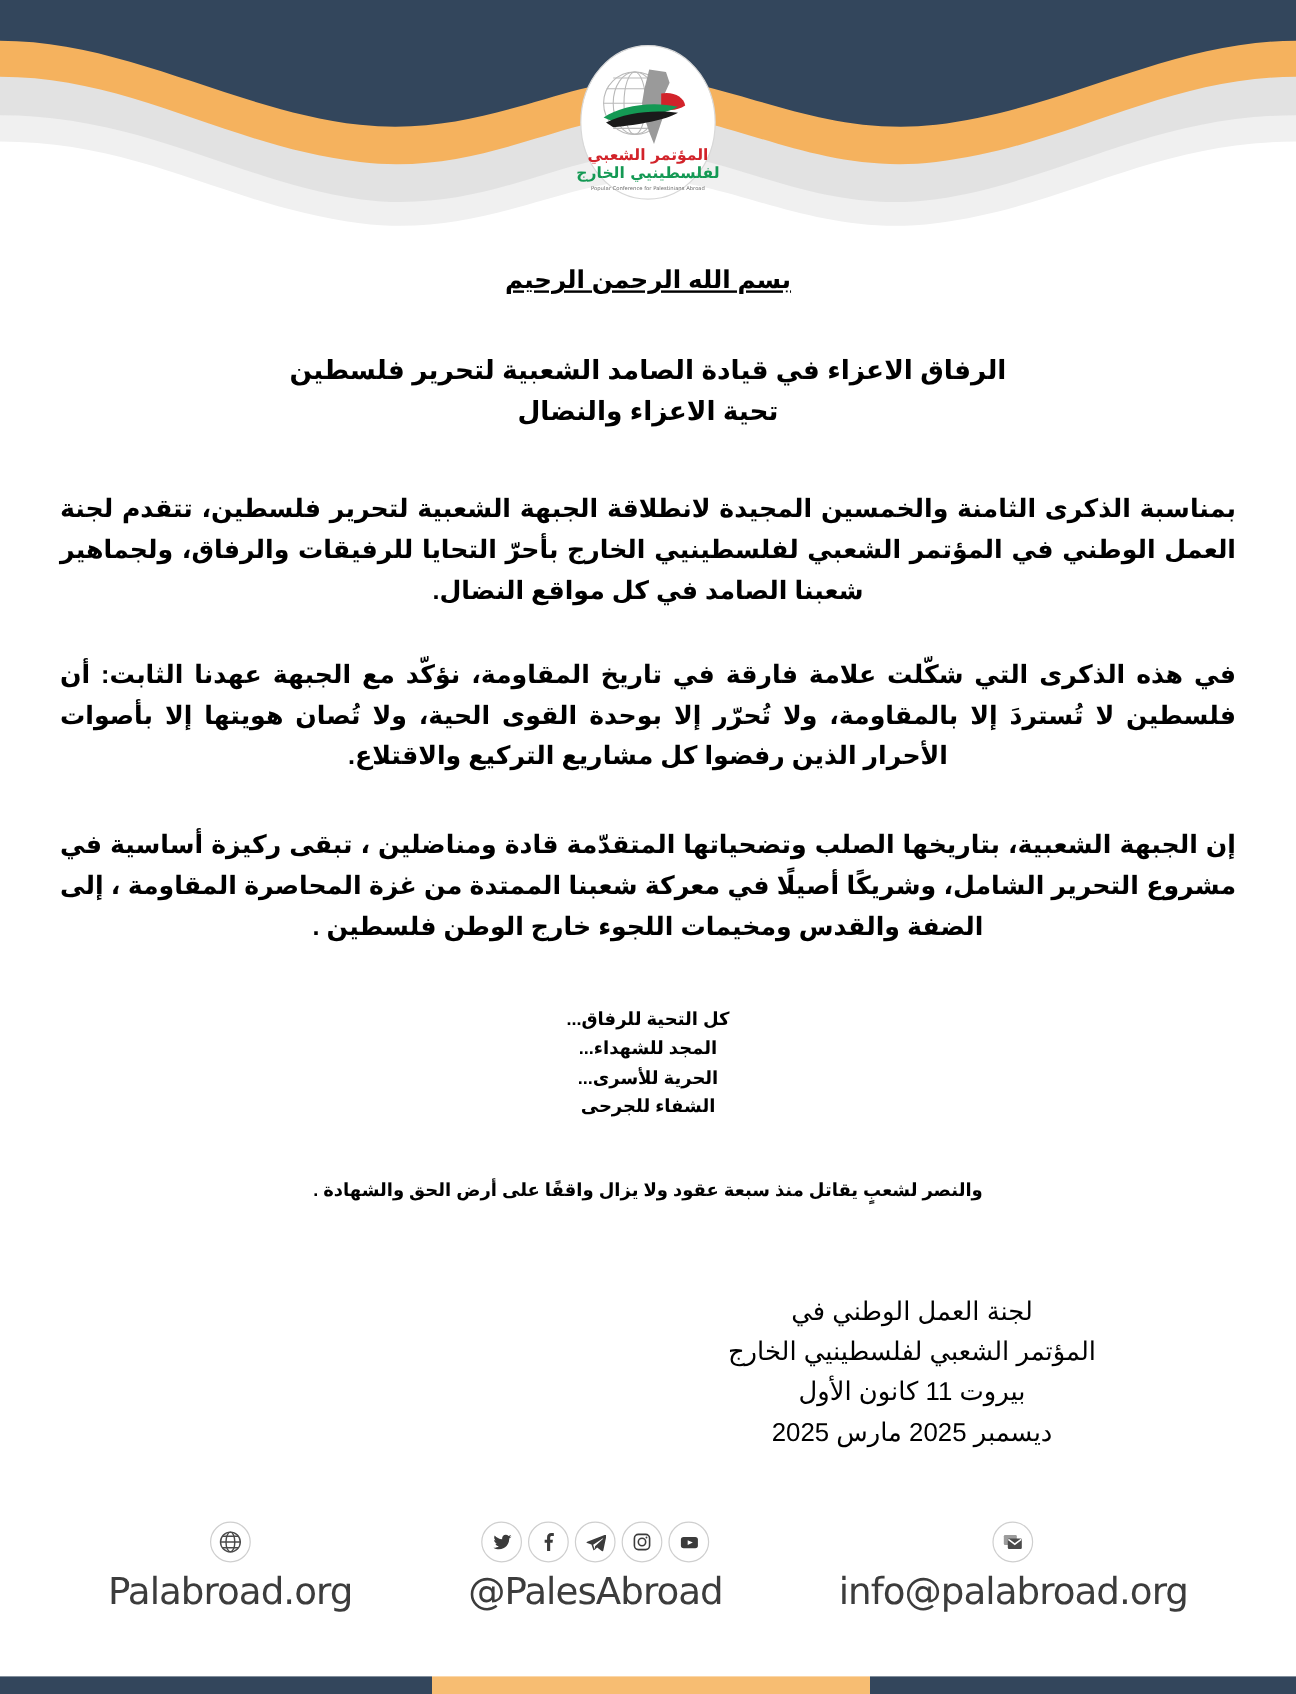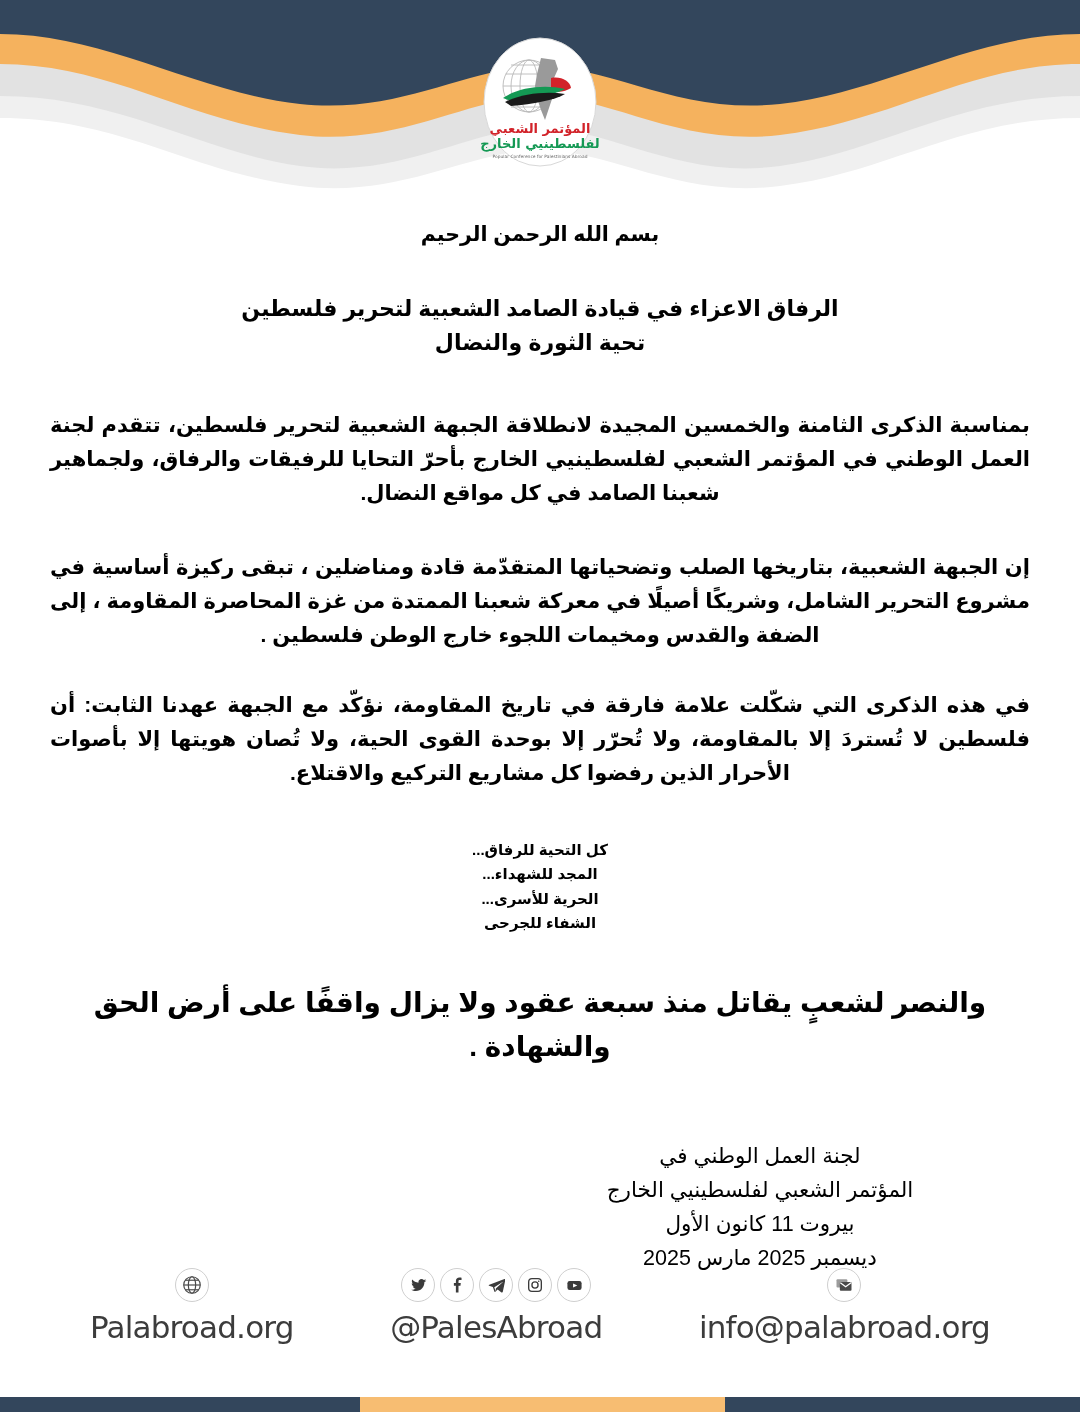--- a/index.html
+++ b/index.html
@@ -55,20 +55,21 @@
     width: 980px;
   }
 
   .basmala {
     text-align: center;
     font-size: 20.5px;
     font-weight: bold;
     letter-spacing: -0.2px;
     margin: 14px 0 0 0;
     line-height: 1.5;
+    text-decoration: underline;
   }
 
   .salutation {
     text-align: center;
     font-size: 22px;
     font-weight: bold;
     margin: 42px 0 0 0;
     line-height: 1.55;
   }
   .salutation .l2 { display: block; }
@@ -91,21 +92,21 @@
   }
   .slogans .slogan {
     display: block;
     font-size: 15px;
     font-weight: bold;
     line-height: 1.62;
   }
 
   .victory {
     text-align: center;
-    font-size: 28px;
+    font-size: 15px;
     font-weight: bold;
     margin: 46px 0 0 0;
     line-height: 1.55;
   }
 
   .signature {
     margin: 72px 0 0 0;
     text-align: center;
     width: 480px;
     margin-right: 30px;
@@ -226,26 +227,26 @@
     </svg>
   </div>
 
   <div class="content">
     <div class="wrap">
 
       <div class="basmala">بسم الله الرحمن الرحيم</div>
 
       <div class="salutation">
         <span class="l1">الرفاق الاعزاء في قيادة الصامد الشعبية لتحرير فلسطين</span>
-        <span class="l2">تحية الثورة والنضال</span>
+        <span class="l2">تحية الاعزاء والنضال</span>
       </div>
 
       <p class="para p1">بمناسبة الذكرى الثامنة والخمسين المجيدة لانطلاقة الجبهة الشعبية لتحرير فلسطين، تتقدم لجنة العمل الوطني في المؤتمر الشعبي لفلسطينيي الخارج بأحرّ التحايا للرفيقات والرفاق، ولجماهير شعبنا الصامد في كل مواقع النضال.</p>
+      <p class="para p2">في هذه الذكرى التي شكّلت علامة فارقة في تاريخ المقاومة، نؤكّد مع الجبهة عهدنا الثابت: أن فلسطين لا تُستردَ إلا بالمقاومة، ولا تُحرّر إلا بوحدة القوى الحية، ولا تُصان هويتها إلا بأصوات الأحرار الذين رفضوا كل مشاريع التركيع والاقتلاع.</p>
       <p class="para p3">إن الجبهة الشعبية، بتاريخها الصلب وتضحياتها المتقدّمة قادة ومناضلين ، تبقى ركيزة أساسية في مشروع التحرير الشامل، وشريكًا أصيلًا في معركة شعبنا الممتدة من غزة المحاصرة المقاومة ، إلى الضفة والقدس ومخيمات اللجوء خارج الوطن فلسطين .</p>
-      <p class="para p2">في هذه الذكرى التي شكّلت علامة فارقة في تاريخ المقاومة، نؤكّد مع الجبهة عهدنا الثابت: أن فلسطين لا تُستردَ إلا بالمقاومة، ولا تُحرّر إلا بوحدة القوى الحية، ولا تُصان هويتها إلا بأصوات الأحرار الذين رفضوا كل مشاريع التركيع والاقتلاع.</p>
 
       <div class="slogans">
         <span class="slogan">كل التحية للرفاق...</span>
         <span class="slogan">المجد للشهداء...</span>
         <span class="slogan">الحرية للأسرى...</span>
         <span class="slogan">الشفاء للجرحى</span>
       </div>
 
       <div class="victory">والنصر لشعبٍ يقاتل منذ سبعة عقود ولا يزال واقفًا على أرض الحق والشهادة .</div>
 

